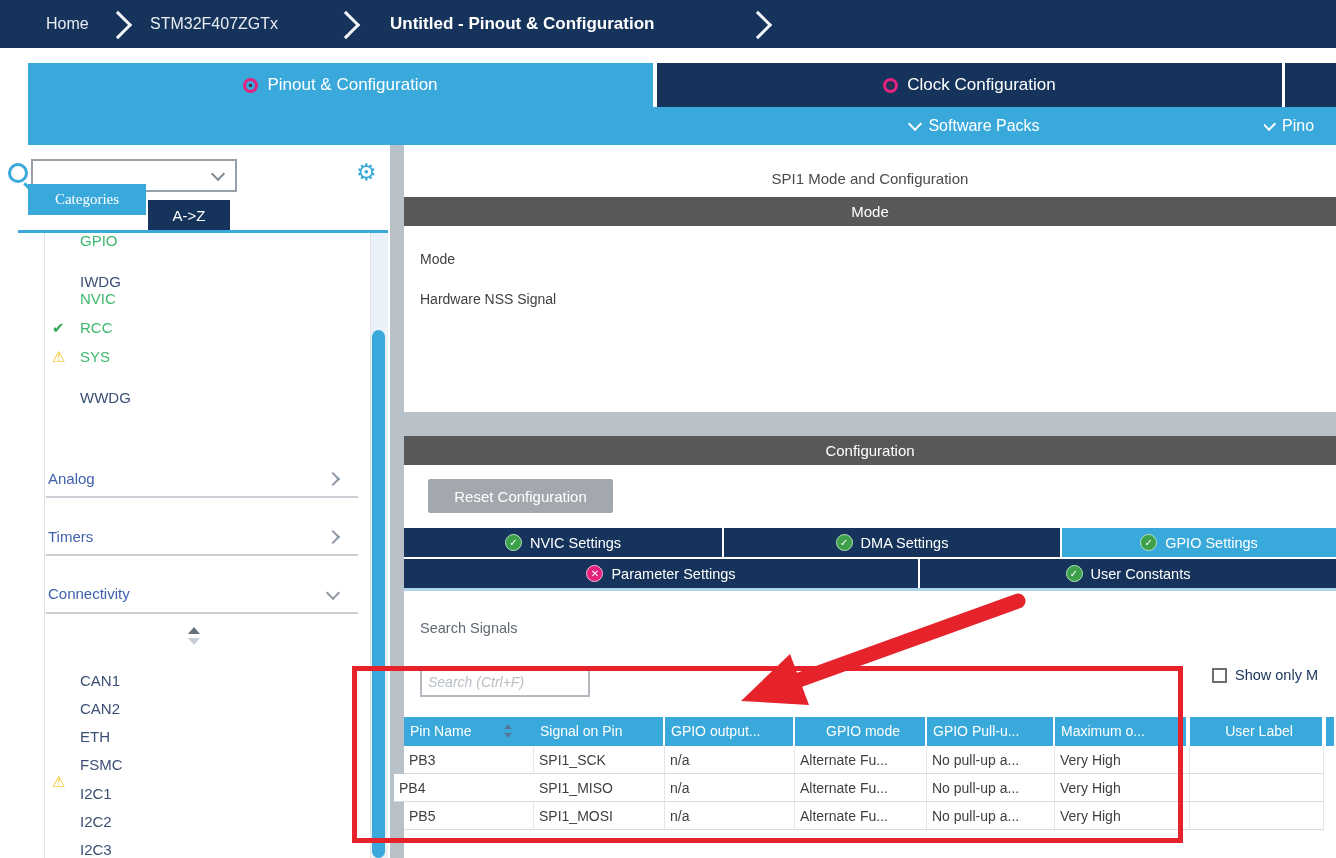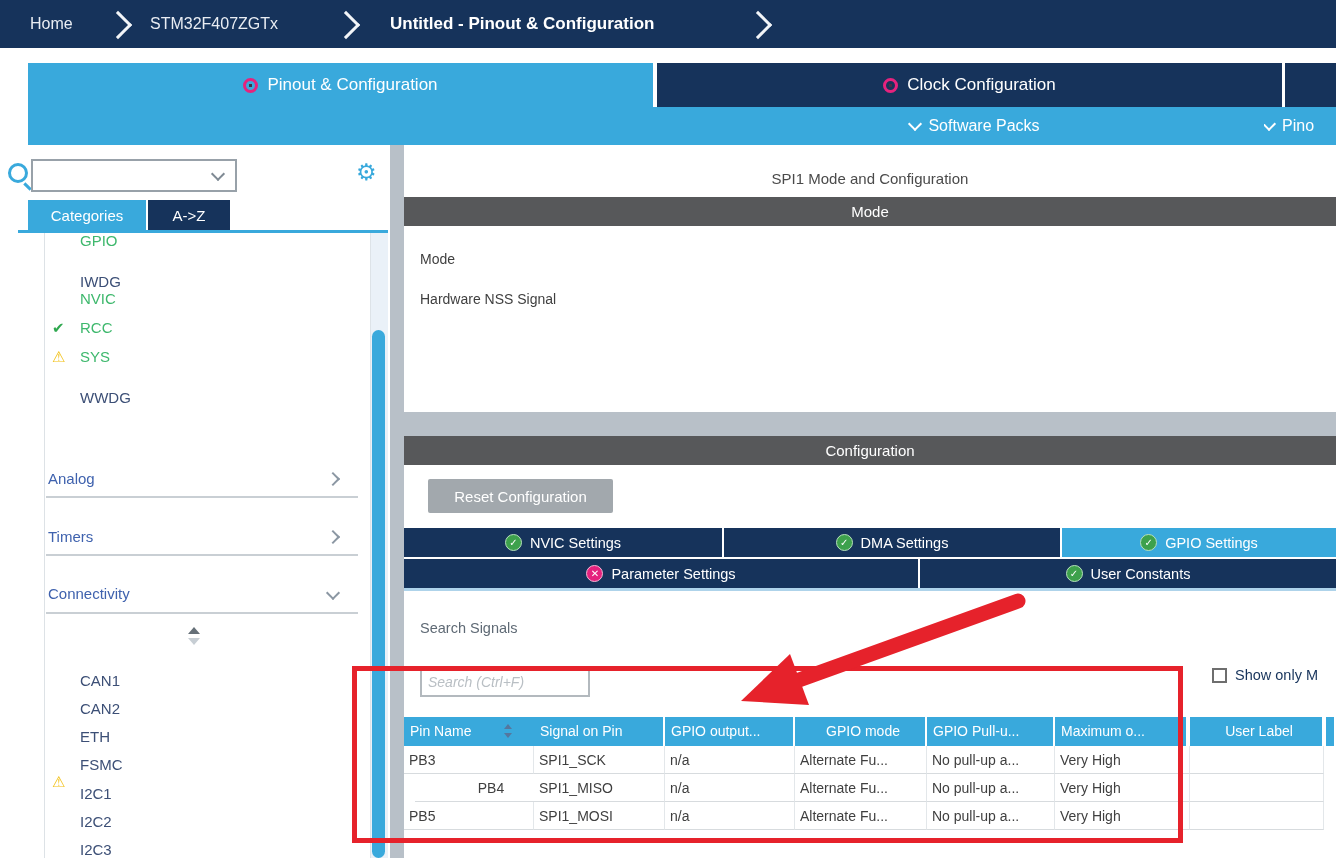--- a/index.html
+++ b/index.html
@@ -69,21 +69,21 @@
   
   .redrect{border:5px solid #e6222b;box-sizing:border-box;pointer-events:none;z-index:50;}
   #arrowsvg{pointer-events:none;z-index:51;}
 </style>
 </head>
 <body>
 
 <div id="app">
 
   <div class="abs bcbar"></div>
-  <div class="abs bcitem" style="left:30px;top:0;">Home</div>
+  <div class="abs bcitem" style="left:46px;top:0;">Home</div>
   <div class="abs bcChev" style="left:108px;top:15px;"></div>
   <div class="abs bcitem" style="left:150px;top:0;">STM32F407ZGTx</div>
   <div class="abs bcChev" style="left:336px;top:15px;"></div>
   <div class="abs bcitem bold" style="left:390px;top:0;">Untitled - Pinout &amp; Configuration</div>
   <div class="abs bcChev" style="left:748px;top:15px;"></div>
 
   <div class="abs blueblock" style="left:28px;top:63px;width:1308px;height:82px;"></div>
   <div class="abs navyblock" style="left:657px;top:63px;width:625px;height:44px;"></div>
   <div class="abs" style="left:1282px;top:63px;width:3px;height:44px;background:#fff;"></div>
   <div class="abs navyblock" style="left:1285px;top:63px;width:51px;height:44px;"></div>
@@ -107,21 +107,21 @@
     <span>Pino</span>
   </div>
 
   <div class="abs mag" style="left:8px;top:163px;"></div>
   <div class="abs combo" style="left:31px;top:159px;width:202px;height:29px;">
     <input class="abs" style="left: 2px; top: 2px; width: 170px; height: 21px; border: none; outline: none; font-size: 14px;" value="">
     <div class="abs chD" style="left:180px;top:8px;"></div>
   </div>
   <div class="abs gear" style="left:356px;top:160px;">⚙</div>
 
-  <div class="abs blueblock flexc sbtab" style="left:28px;top:200px;width:118px;height:31px;">
+  <div class="abs blueblock flexc sbtab" style="left:28px;top:184px;width:118px;height:31px;font-family:Liberation Serif, serif;">
     <span>Categories</span>
   </div>
   <div class="abs navyblock flexc sbtab" style="left:148px;top:200px;width:82px;height:31px;">
     <span>A-&gt;Z</span>
   </div>
   <div class="abs" style="left:18px;top:230px;width:370px;height:3px;background:#39a9dc;"></div>
   <div class="abs" style="left:44px;top:233px;width:1px;height:625px;background:#dde2e6;"></div>
 
   <div class="abs item green" style="left:80px;top:226px;">GPIO</div>
   <div class="abs item navytext" style="left:80px;top:255px;">IWDG</div>
@@ -216,21 +216,21 @@
   <div class="abs th" style="left:1326px;top:717px;width:10px;height:29px;"></div>
 
   <div class="abs td" style="left:404px;top:746px;width:130px;height:28px;">PB3</div>
   <div class="abs td" style="left:534px;top:746px;width:131px;height:28px;">SPI1_SCK</div>
   <div class="abs td" style="left:665px;top:746px;width:130px;height:28px;">n/a</div>
   <div class="abs td" style="left:795px;top:746px;width:132px;height:28px;">Alternate Fu...</div>
   <div class="abs td" style="left:927px;top:746px;width:128px;height:28px;">No pull-up a...</div>
   <div class="abs td" style="left:1055px;top:746px;width:135px;height:28px;">Very High</div>
   <div class="abs td" style="left:1190px;top:746px;width:134px;height:28px;"></div>
 
-  <div class="abs td" style="left:415px;top:774px;width:148px;height:28px;text-align:center;">PB4</div>
+  <div class="abs td" style="left:394px;top:774px;width:148px;height:28px;">PB4</div>
   <div class="abs td" style="left:534px;top:774px;width:131px;height:28px;">SPI1_MISO</div>
   <div class="abs td" style="left:665px;top:774px;width:130px;height:28px;">n/a</div>
   <div class="abs td" style="left:795px;top:774px;width:132px;height:28px;">Alternate Fu...</div>
   <div class="abs td" style="left:927px;top:774px;width:128px;height:28px;">No pull-up a...</div>
   <div class="abs td" style="left:1055px;top:774px;width:135px;height:28px;">Very High</div>
   <div class="abs td" style="left:1190px;top:774px;width:134px;height:28px;"></div>
 
   <div class="abs td" style="left:404px;top:802px;width:130px;height:28px;">PB5</div>
   <div class="abs td" style="left:534px;top:802px;width:131px;height:28px;">SPI1_MOSI</div>
   <div class="abs td" style="left:665px;top:802px;width:130px;height:28px;">n/a</div>

